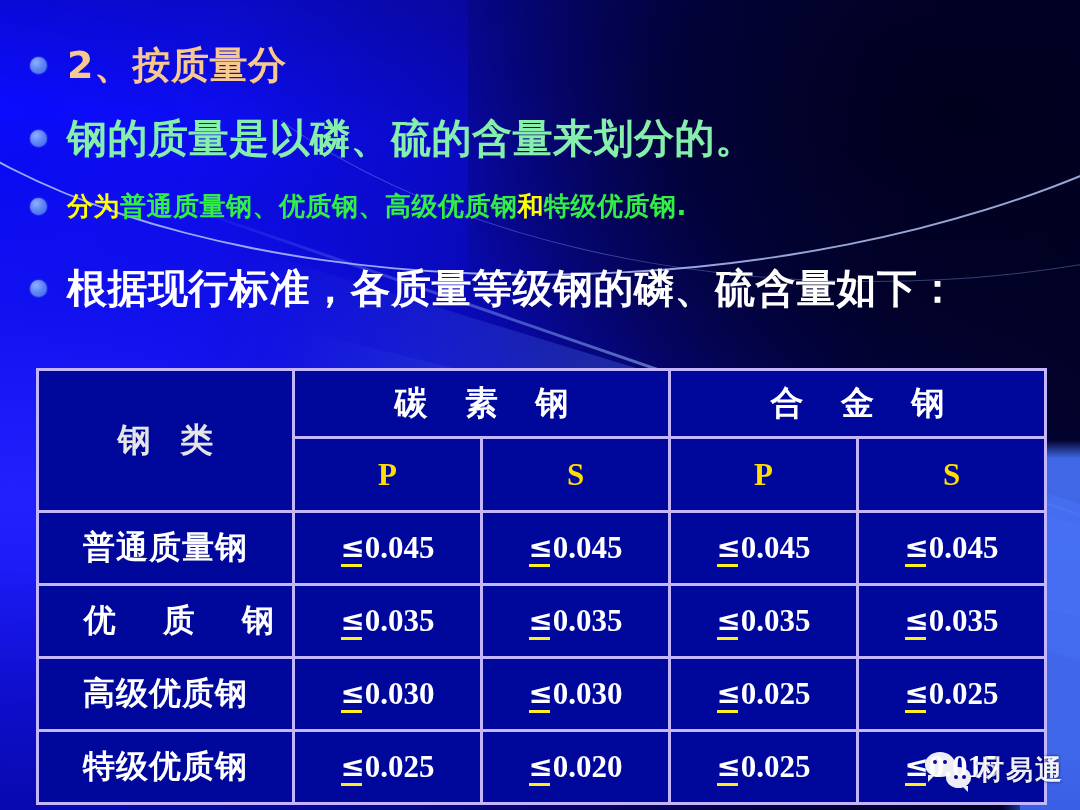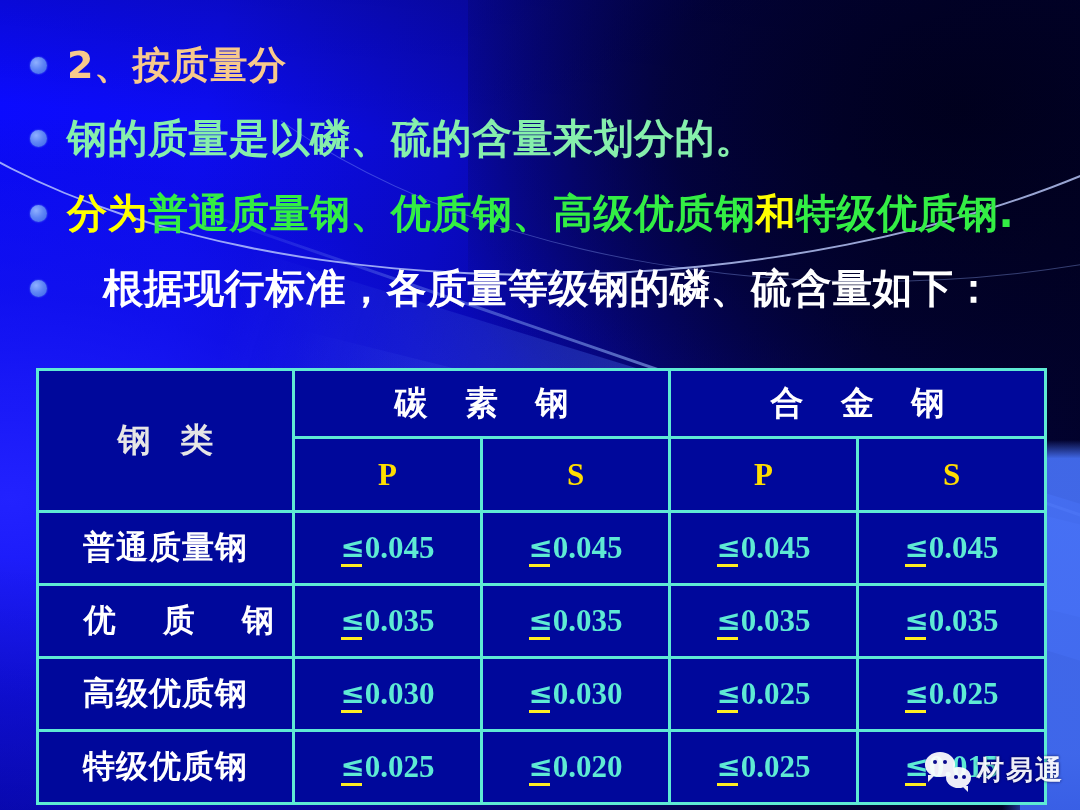--- a/index.html
+++ b/index.html
@@ -141,41 +141,41 @@
   .btext {
     font-weight: bold;
     letter-spacing: 0.5px;
     line-height: 1;
   }
   .ln1 { left: 30px; top: 46px; }
   .ln1 .btext { font-size: 38px; color: #f7c98c; }
   .ln2 { left: 30px; top: 118px; }
   .ln2 .btext { font-size: 40px; color: #86efac; }
   .ln3 { left: 30px; top: 193px; }
-  .ln3 .btext { font-size: 40px; }
+  .ln3 .btext { font-size: 26px; }
   .ln4 { left: 30px; top: 268px; }
-  .ln4 .btext { font-size: 40px; color: #ffffff; margin-left: 36px; }
+  .ln4 .btext { font-size: 40px; color: #ffffff; }
 
   .c-yellow { color: #ffff00; }
   .c-green  { color: #33ee44; }
 
   
   .tbl-wrap {
     position: absolute;
     left: 36px; top: 368px;
     width: 1008px;
   }
   table.grid {
     border-collapse: collapse;
     width: 100%;
     table-layout: fixed;
     background: #00089b;
   }
   table.grid td, table.grid th {
-    border: 3px solid #5eead4;
+    border: 3px solid #c4b5fd;
     background: #00089b;
     text-align: center;
     vertical-align: middle;
     padding: 0;
     font-weight: bold;
   }
   .col-a { width: 256px; }
   .col-b, .col-c, .col-d, .col-e { width: 188px; }
 
   .hdr-name {
@@ -199,21 +199,21 @@
     height: 71px;
   }
   .row-label {
     color: #ffffff;
     font-size: 32px;
     height: 70px;
     letter-spacing: 1px;
   }
   .row-label.spaced { letter-spacing: 18px; text-indent: 18px; text-align: right; }
   .cell-val {
-    color: #5eead4;
+    color: #ffffff;
     font-size: 31px;
     font-family: "Liberation Serif", "DejaVu Serif", serif;
     height: 70px;
     white-space: nowrap;
   }
   .cell-val .le {
     display: inline-block;
     position: relative;
     font-family: "DejaVu Sans", sans-serif;
     font-size: 29px;

